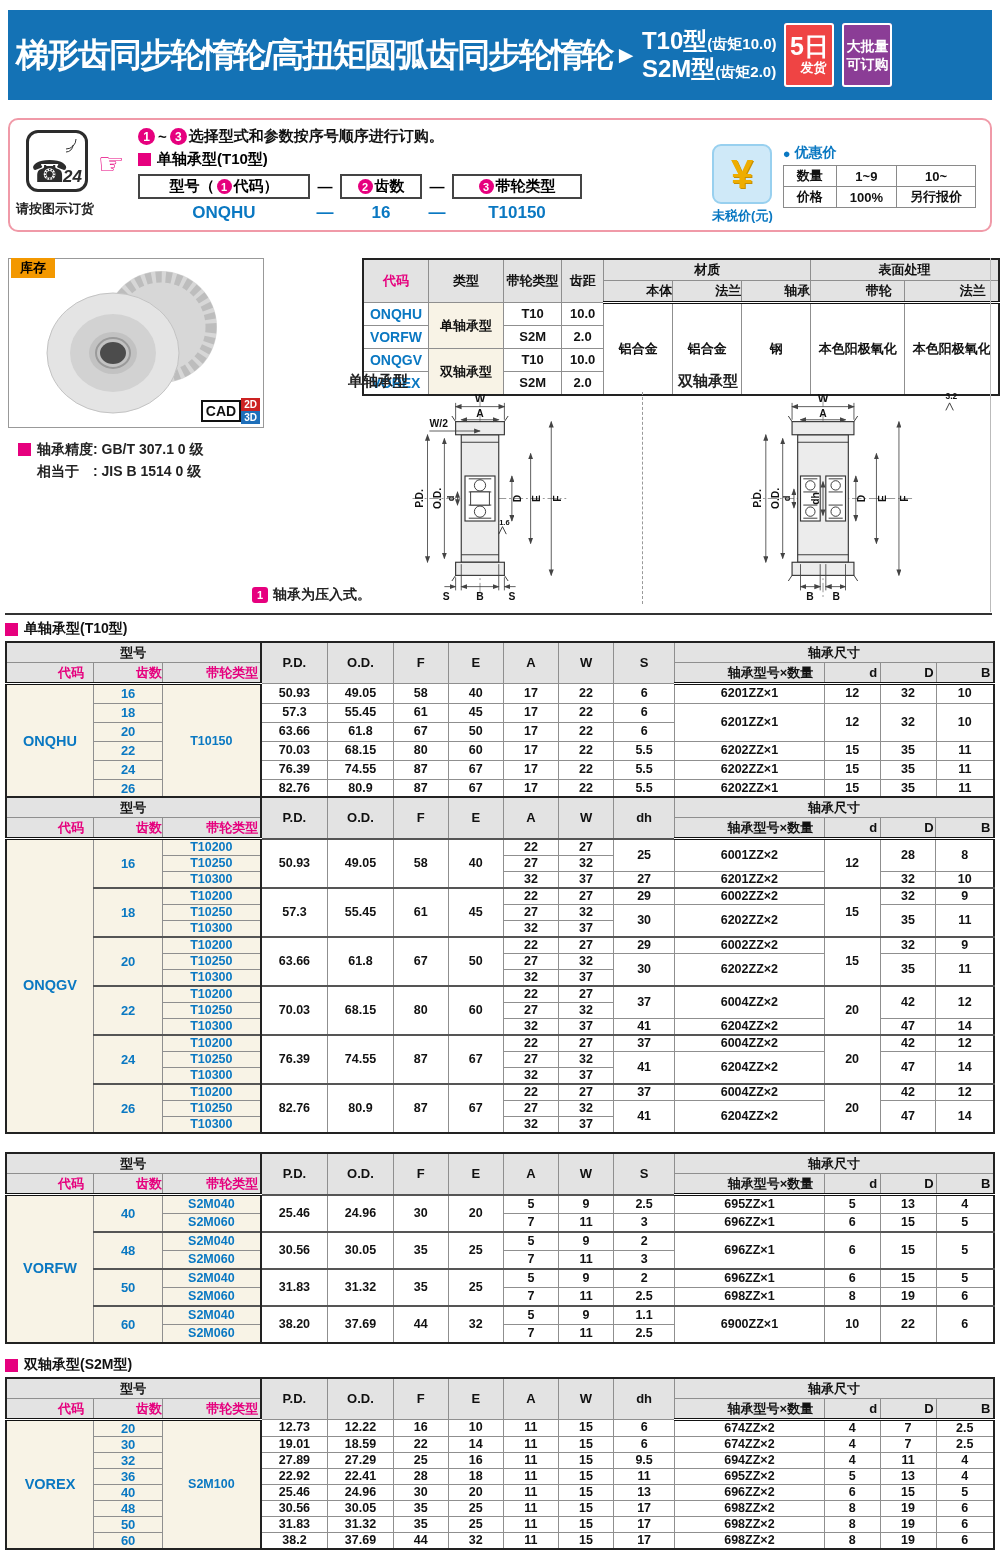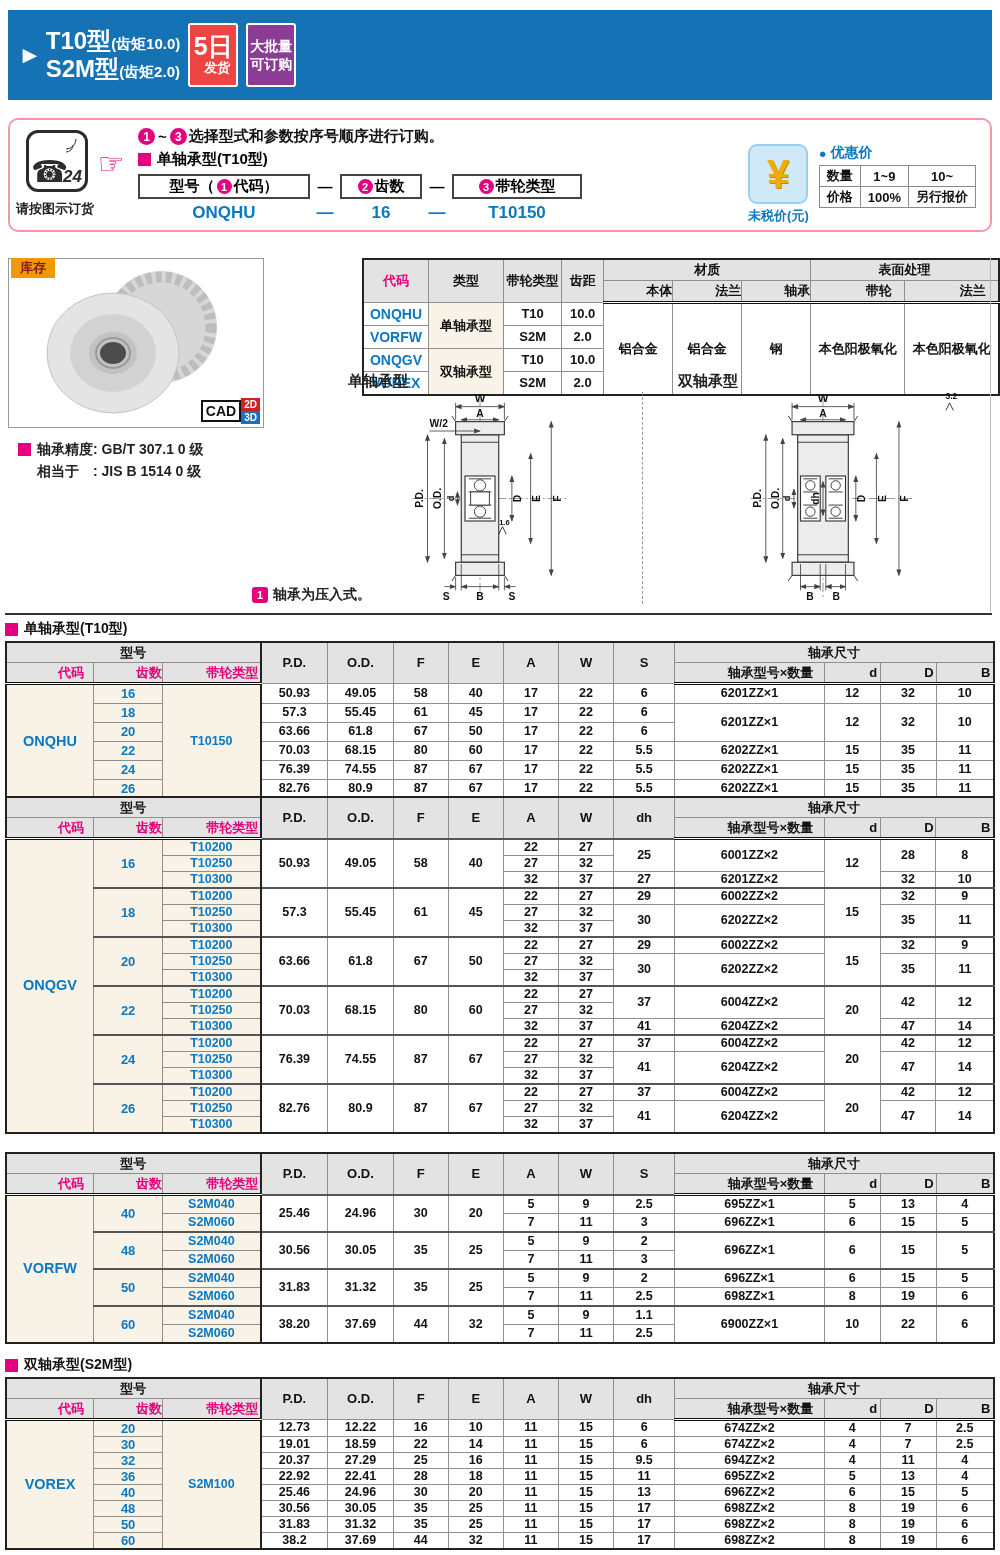--- a/index.html
+++ b/index.html
@@ -42,25 +42,25 @@
   .example-line .ex1{width:172px;text-align:center;} .example-line .exd{width:30px;text-align:center;}
   .example-line .ex2{width:82px;text-align:center;} .example-line .ex3{width:130px;text-align:center;}
 
   .price-panel{position:absolute;right:14px;top:24px;display:flex;gap:10px;}
   .yen-col{text-align:center;}
   .yen-box{width:56px;height:56px;background:#cfe9f8;border:2px solid #98d0ef;border-radius:9px;display:flex;align-items:center;justify-content:center;font-size:40px;font-weight:bold;color:#eead00;text-shadow:1px 1px 0 #c78f00;}
   .yen-caption{margin-top:3px;font-size:13px;font-weight:bold;color:#0a78c2;}
   .price-title{font-size:14px;font-weight:bold;color:#0a78c2;display:flex;align-items:center;gap:4px;margin-bottom:3px;}
   .price-title .bdot{font-size:13px;}
   .price-table{border-collapse:collapse;}
-  .price-table td{border:1px solid #8a8a8a;font-size:13px;font-weight:bold;color:#111;padding:1px 7px;text-align:center;}
+  .price-table td{border:1px solid #8a8a8a;font-size:13px;font-weight:bold;color:#111;padding:1px 13px;text-align:center;}
 
   
   .stock-box{position:absolute;left:8px;top:258px;width:256px;height:170px;border:1px solid #999;box-sizing:border-box;background:#fff;}
-  .stock-tab{position:absolute;left:2px;top:-1px;background:#f39800;color:#7f1d1d;font-size:13px;font-weight:bold;padding:1px 9px;}
+  .stock-tab{position:absolute;left:2px;top:-1px;background:#f39800;color:#000000;font-size:13px;font-weight:bold;padding:1px 9px;}
   .cad-badge{position:absolute;right:3px;bottom:3px;display:flex;align-items:center;}
   .cad-txt{border:2px solid #111;font-weight:bold;font-size:14px;padding:2px 3px;background:#fff;color:#111;line-height:1;}
   .cad-stack{display:flex;flex-direction:column;}
   .cad-2d{background:#cc2222;color:#fff;font-size:10px;font-weight:bold;padding:1px 3px;line-height:1.1;}
   .cad-3d{background:#1d6fba;color:#fff;font-size:10px;font-weight:bold;padding:1px 3px;line-height:1.1;}
   .bearing-note{position:absolute;left:18px;top:438px;font-size:14px;font-weight:bold;color:#222;line-height:1.6;}
   .bearing-note .row{display:flex;align-items:center;}
   .bearing-note .row.second{padding-left:19px;}
 
   
@@ -99,20 +99,21 @@
   .spec td{height:22px;font-size:13px;}
   .spec td.code{background:#fff;font-size:14px;}
   .spec thead td{height:20px;}
 </style>
 </head>
 <body>
 
 <div id="page">
 
   <header class="banner">
+    <div class="banner-title">梯形齿同步轮惰轮/高扭矩圆弧齿同步轮惰轮</div>
     <div class="banner-arrow">►</div>
     <div class="banner-types">
       <div><span class="t-main">T10型</span><span class="t-paren">(齿矩10.0)</span></div>
       <div><span class="t-main">S2M型</span><span class="t-paren">(齿矩2.0)</span></div>
     </div>
     <div class="badge ship">
       <span class="ship-big">5日</span>
       <span class="ship-small">发货</span>
     </div>
     <div class="badge bulk">
@@ -976,21 +977,21 @@
               <td>11</td>
               <td>15</td>
               <td>6</td>
               <td>674ZZ×2</td>
               <td>4</td>
               <td>7</td>
               <td>2.5</td>
             </tr>
             <tr>
               <td class="tb">32</td>
-              <td>20.37</td>
+              <td>27.89</td>
               <td>27.29</td>
               <td>25</td>
               <td>16</td>
               <td>11</td>
               <td>15</td>
               <td>9.5</td>
               <td>694ZZ×2</td>
               <td>4</td>
               <td>11</td>
               <td>4</td>

